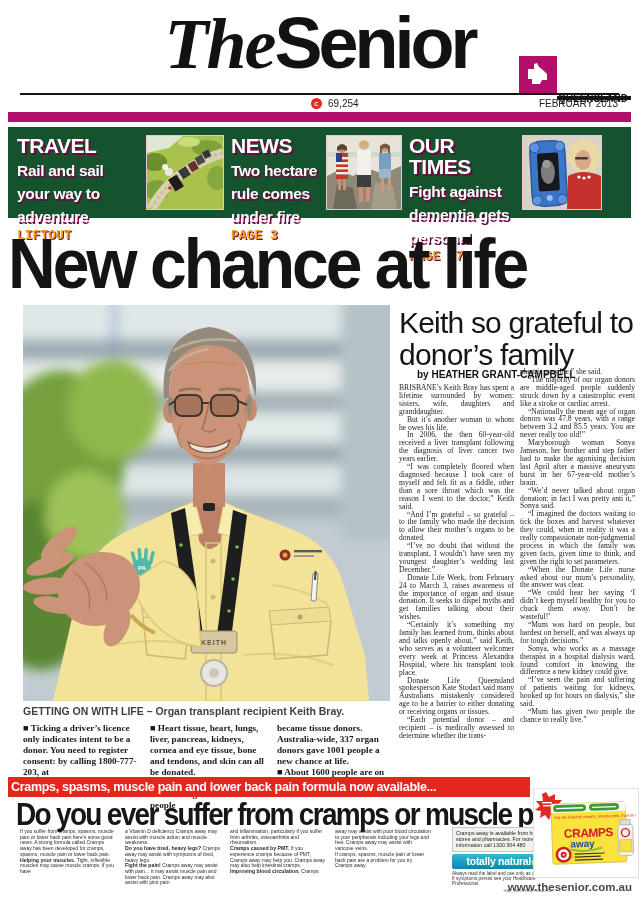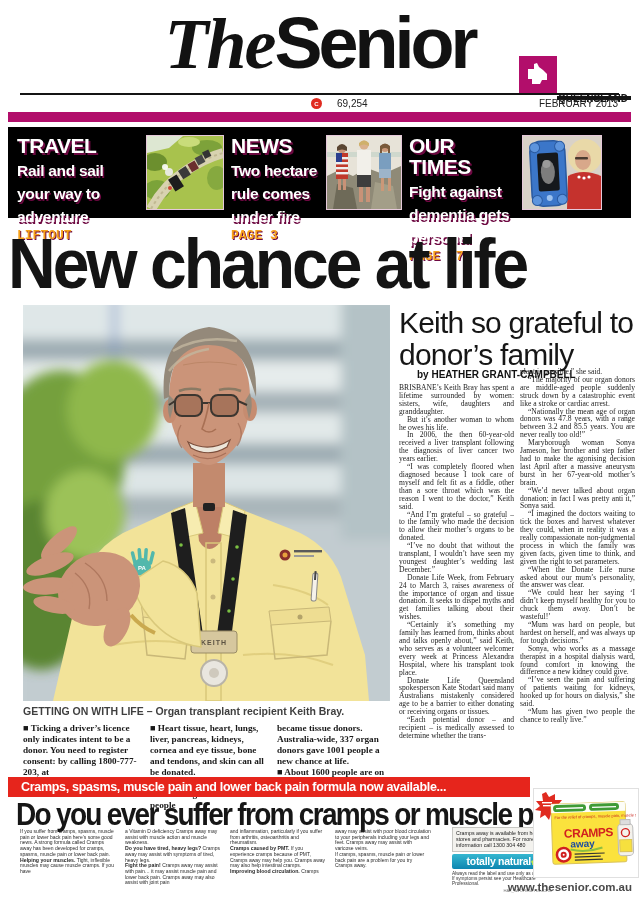--- a/index.html
+++ b/index.html
@@ -11,28 +11,28 @@
   .logo-the{font-family:"Liberation Serif",serif;font-style:italic;font-weight:600;
             font-size:72px;letter-spacing:-2px;color:#121212;text-align:center;}
   .logo-senior{font-family:"Liberation Sans",sans-serif;font-weight:bold;
             font-size:72px;letter-spacing:-4px;color:#121212;}
   .qld-badge{position:absolute;left:519px;top:56px;display:flex;height:37px;}
   .qld-map-box{width:38px;background:#b20e6b;display:flex;align-items:center;justify-content:center;}
   .qld-label{width:72px;background:#fff;border:2px solid #141414;border-left:none;
              display:flex;align-items:center;justify-content:center;
              font-size:10px;font-weight:bold;color:#141414;margin-top:40px;}
   .m-rule{position:absolute;left:20px;top:93px;width:599px;height:2px;background:#141414;}
-  .circ{position:absolute;top:98px;left:311px;font-size:10px;color:#222;display:flex;align-items:center;gap:15px;}
+  .circ{position:absolute;top:98px;left:311px;font-size:10px;color:#222;display:flex;align-items:center;gap:6px;}
   .cab-dot{width:11px;height:11px;border-radius:50%;background:#e02b20;color:#fff;
            font-size:6px;font-weight:bold;display:flex;align-items:center;justify-content:center;}
   .issue-date{position:absolute;top:98px;right:21px;font-size:10px;color:#222;}
   .m-bar{position:absolute;left:8px;top:112px;width:623px;height:10px;background:#b20e6b;}
 
   
-  .teasers{position:absolute;left:8px;top:127px;width:623px;height:91px;background:#000000;
+  .teasers{position:absolute;left:8px;top:127px;width:623px;height:91px;background:#14532d;
            display:flex;align-items:stretch;padding:8px 9px;box-sizing:border-box;gap:7px;}
   .teaser-text{color:#fff;display:flex;flex-direction:column;}
   .t-title{font-size:21px;font-weight:bold;letter-spacing:-0.5px;line-height:21px;
            text-shadow:2px 2px 0 #6d0841;}
   .t-head{font-size:15.5px;font-weight:bold;line-height:23px;margin-top:3px;
           text-shadow:1.5px 1.5px 0 #6d0841;letter-spacing:-0.3px;}
   .t-ref{margin-top:auto;font-size:13px;font-weight:bold;color:#f7a11a;text-shadow:1px 1px 0 #6d0841;font-family:Liberation Mono, monospace;}
   .t-img{flex:0 0 auto;border:1px solid #e5c8da;line-height:0;}
 
   
@@ -51,21 +51,21 @@
   .byline{position:absolute;left:399px;top:369px;font-size:10px;font-weight:bold;color:#111;margin-left:18px;}
   .story-col{position:absolute;width:115px;font-family:"Liberation Serif",serif;
              font-size:7.6px;line-height:7.9px;text-align:justify;color:#1c1c1c;overflow:hidden;}
   #col1{left:399px;top:384px;height:388px;}
   #col2{left:520px;top:368px;height:404px;}
   .story-col p{margin:0;text-indent:8px;}
   .story-col p:first-child{text-indent:0;}
 
   
   .ad-banner{position:absolute;left:8px;top:777px;width:522px;height:20px;background:#e6251c;
-             color:#fff;font-weight:bold;font-size:12.5px;line-height:20px;padding-left:13px;
+             color:#fff;font-weight:bold;font-size:12.5px;line-height:20px;padding-left:3px;
              box-sizing:border-box;letter-spacing:-0.3px;}
   .ad-headline{position:absolute;left:16px;top:797px;width:520px;font-size:28px;font-weight:bold;
                letter-spacing:-1.7px;color:#161616;white-space:nowrap;
                transform:scaleY(1.12);transform-origin:top left;}
   .ad-cols{position:absolute;left:20px;top:829px;width:414px;display:flex;gap:9px;}
   .ad-col{width:96px;font-size:5px;line-height:5.7px;color:#2a2a2a;}
   .ad-col p{margin:0;}
   .ad-col b{font-size:5.2px;}
   .ad-right{position:absolute;left:452px;top:827px;width:100px;}
   .avail-box{background:#f3f2ee;border:1px solid #c6c6c2;font-size:5.3px;line-height:6.2px;

